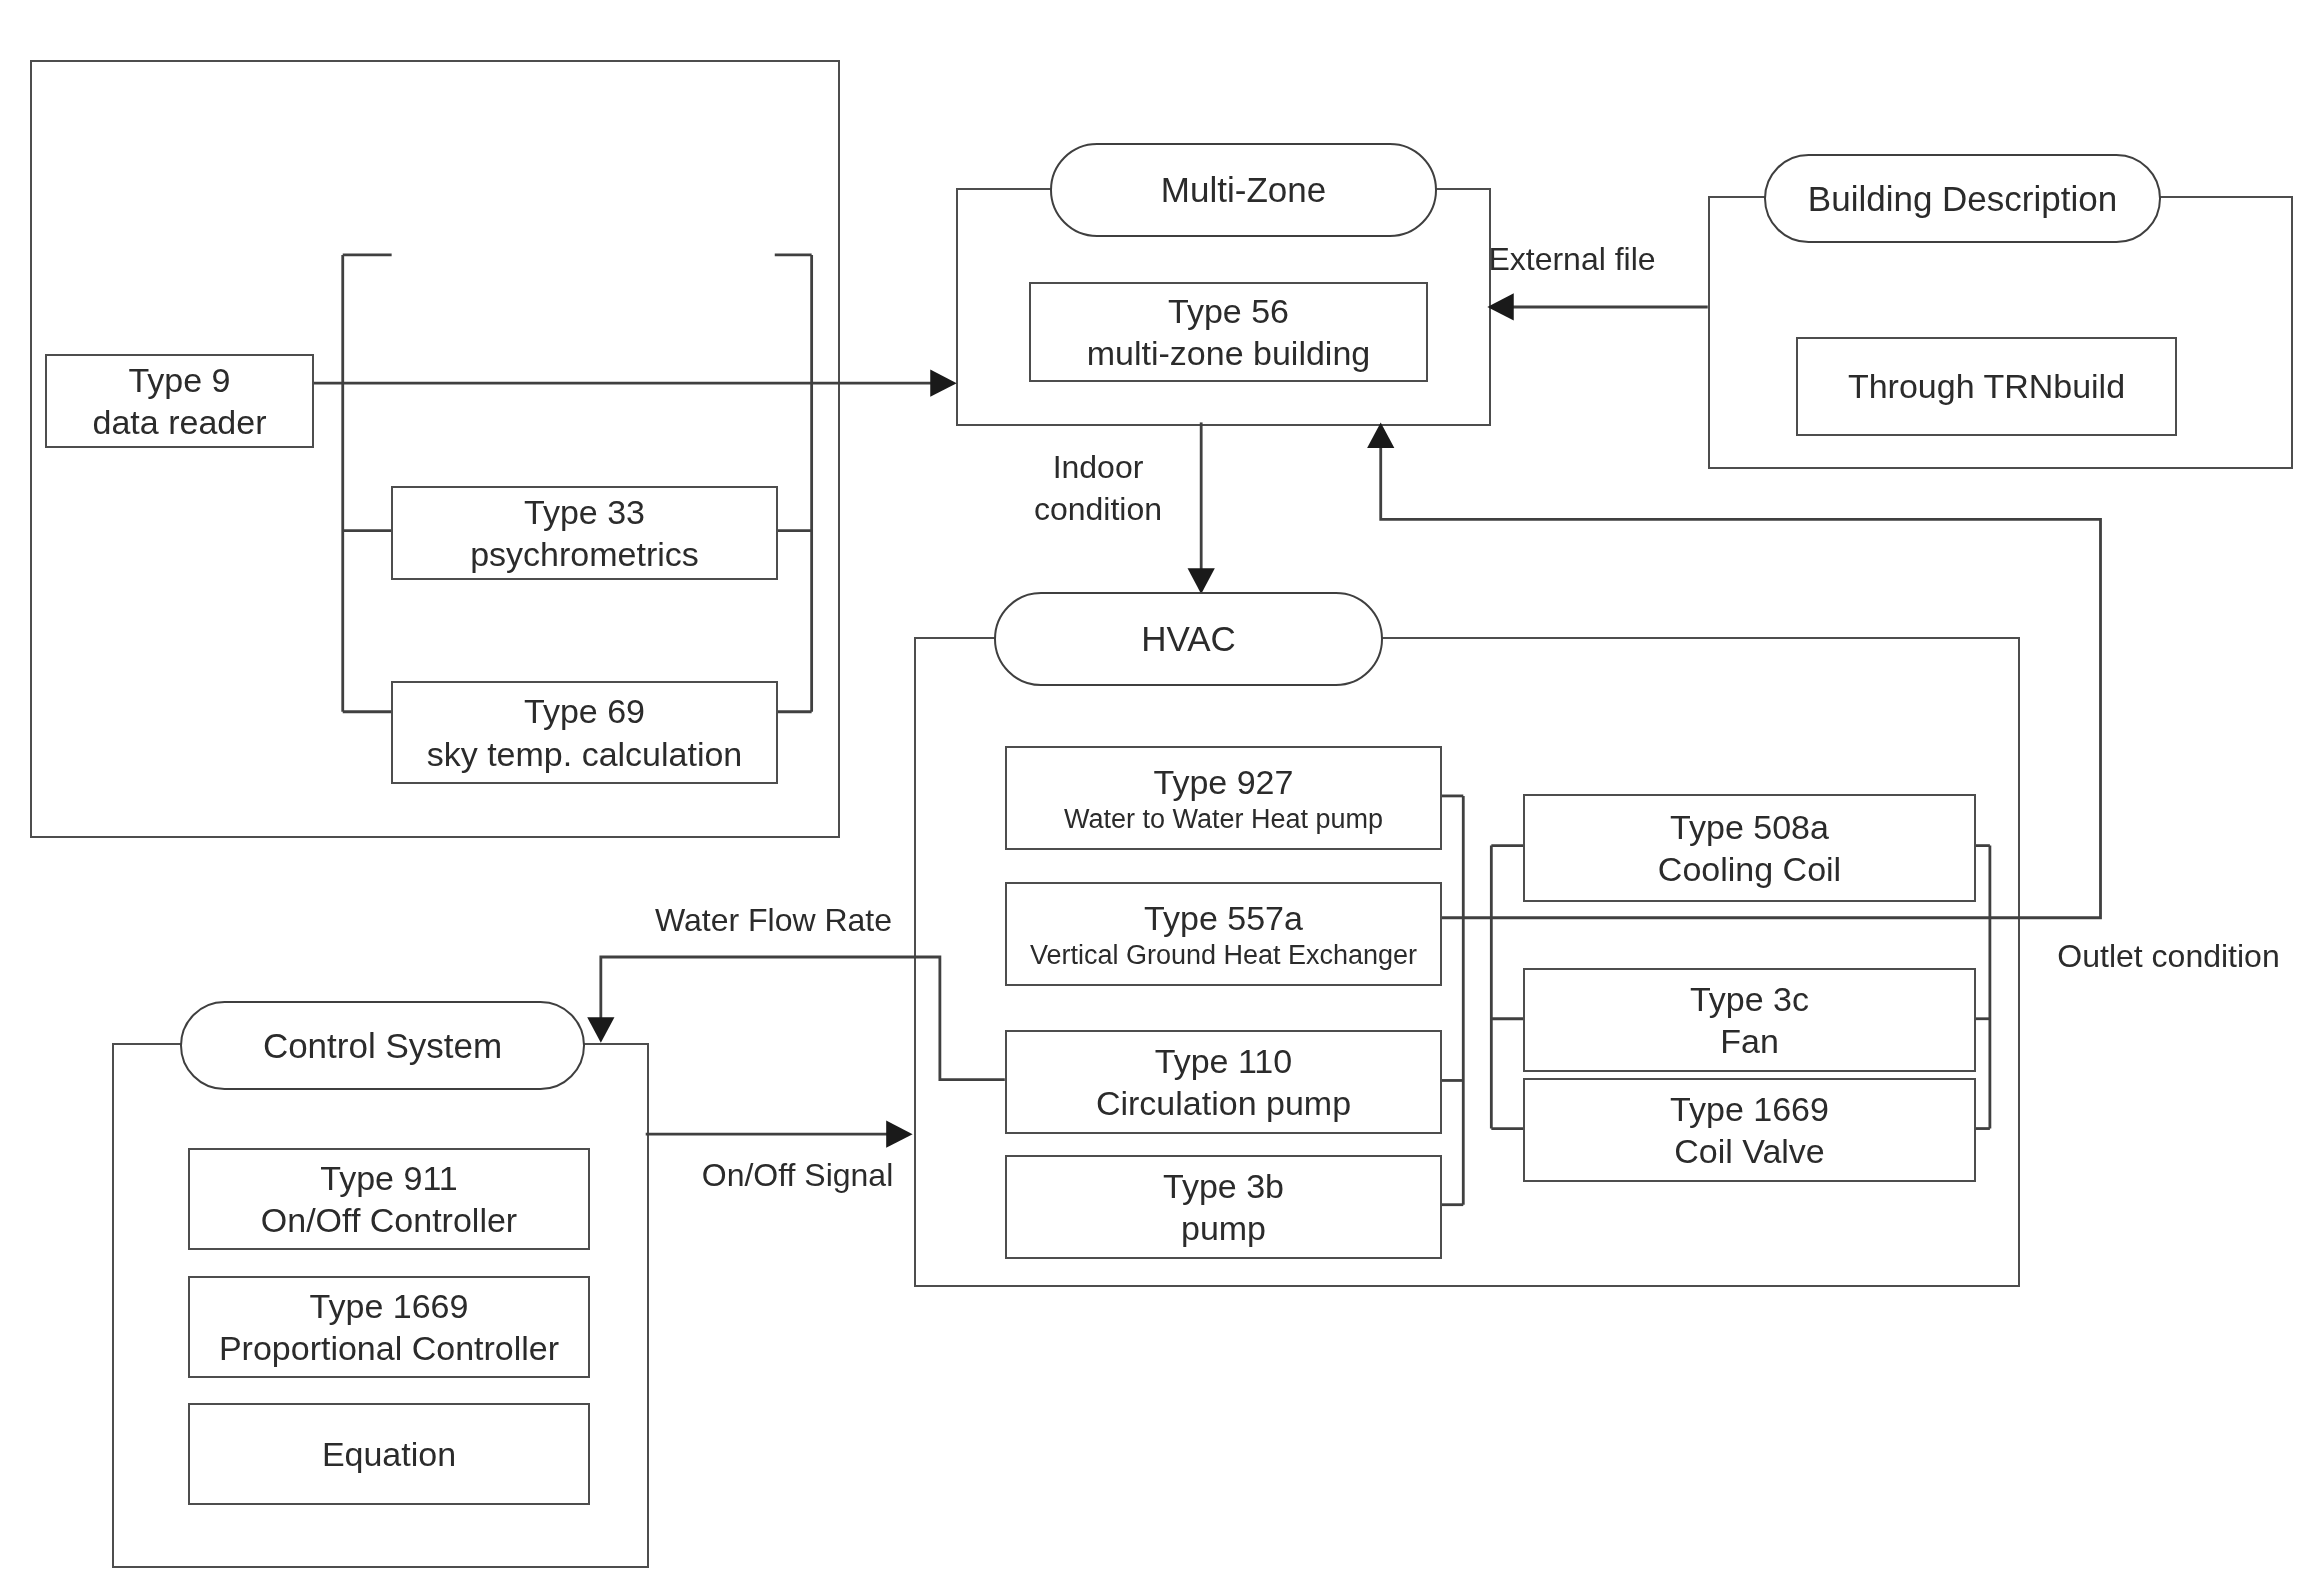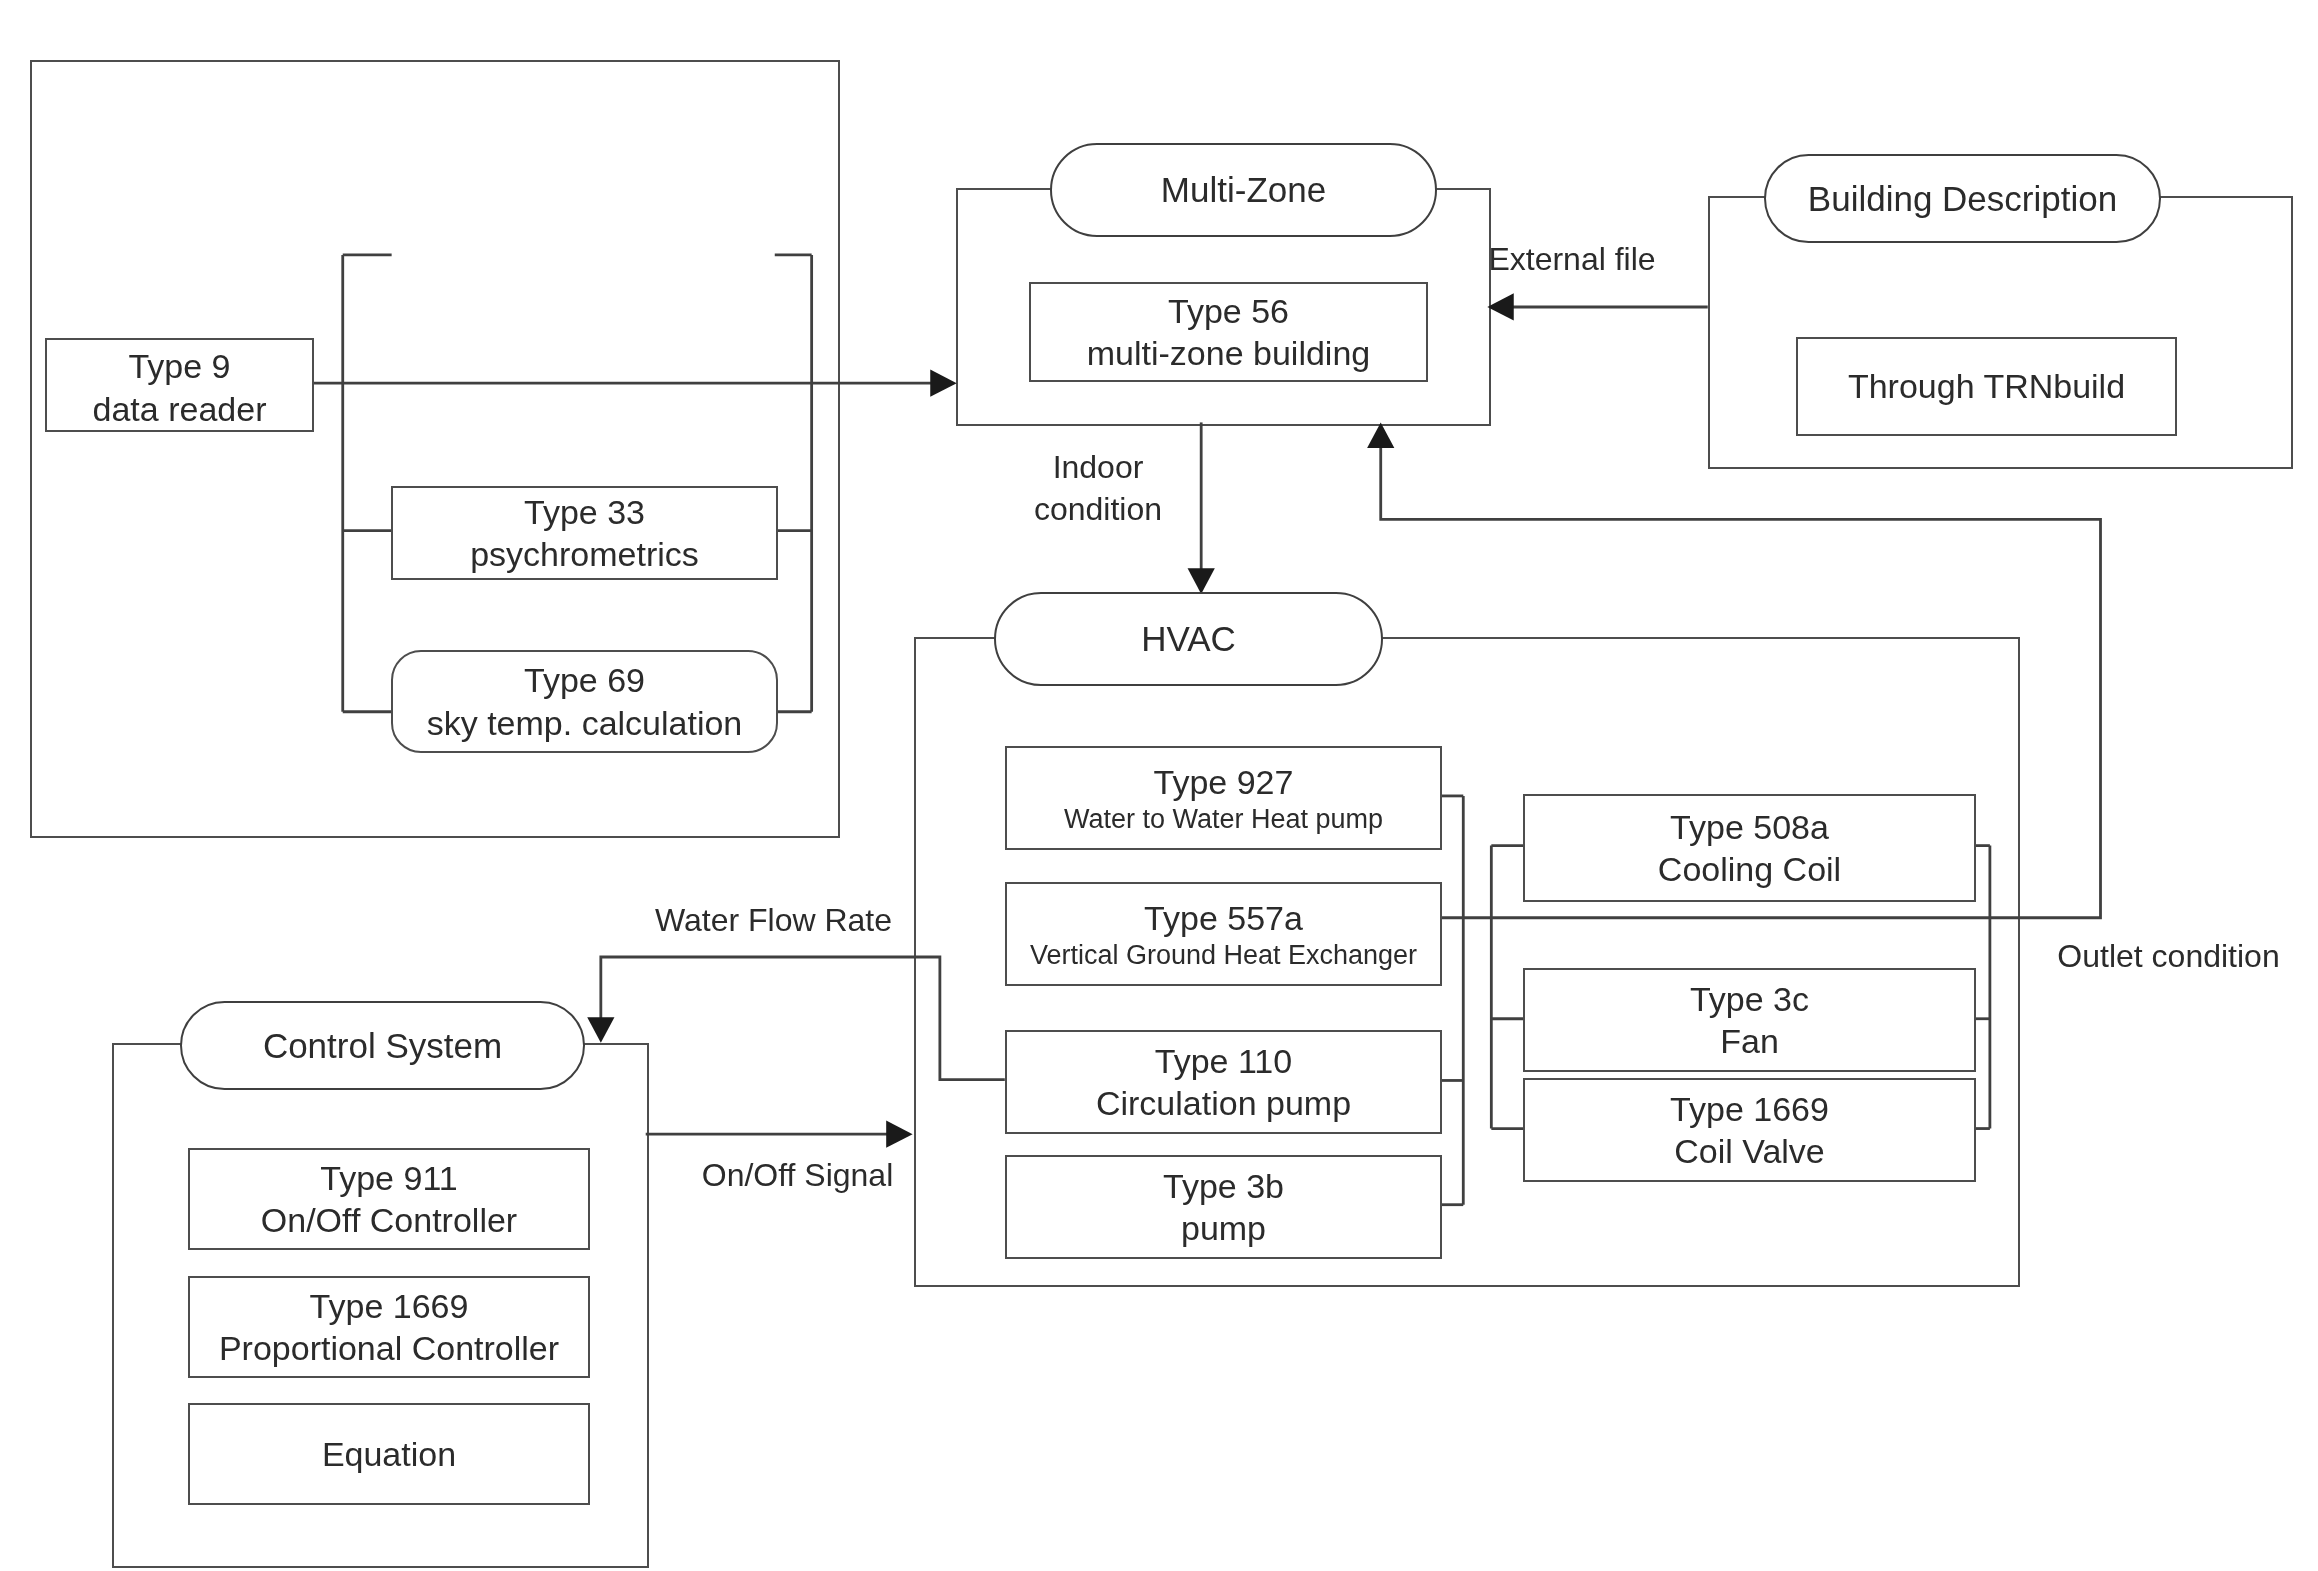--- a/index.html
+++ b/index.html
@@ -33,23 +33,23 @@
   .flabel{
     position:absolute;z-index:3;font-size:32px;line-height:1.3;text-align:center;
     white-space:nowrap;
   }
   .flabel.two-line{white-space:normal;}
 
   
   #frame-outdoor{left:30px;top:60px;width:806px;height:774px;}
   #pill-outdoor{left:255px;top:17.6px;width:390px;height:85px;}
   #type16{left:391px;top:210px;width:383px;height:90px;}
-  #type9{left:45px;top:338px;width:265px;height:90px;justify-content:flex-end;}
+  #type9{left:45px;top:354px;width:265px;height:90px;}
   #type33{left:391px;top:486px;width:383px;height:90px;}
-  #type69{left:391px;top:650px;width:383px;height:99px;border-radius:30px;}
+  #type69{left:391px;top:681px;width:383px;height:99px;}
 
   
   #frame-multizone{left:956px;top:188px;width:531px;height:234px;}
   #pill-multizone{left:1050px;top:143px;width:383px;height:90px;}
   #type56{left:1029px;top:282px;width:395px;height:96px;}
 
   
   #frame-building{left:1708px;top:196px;width:581px;height:269px;}
   #pill-building{left:1764px;top:154px;width:393px;height:85px;}
   #trnbuild{left:1796px;top:337px;width:377px;height:95px;}

